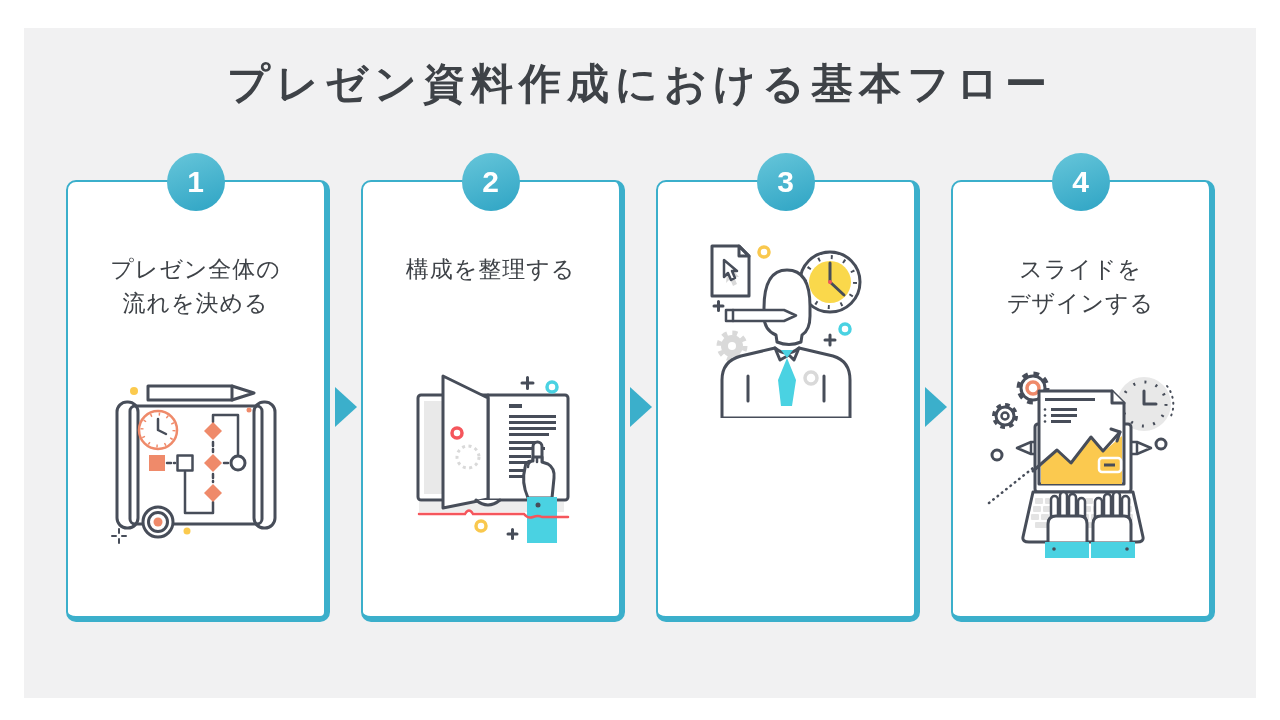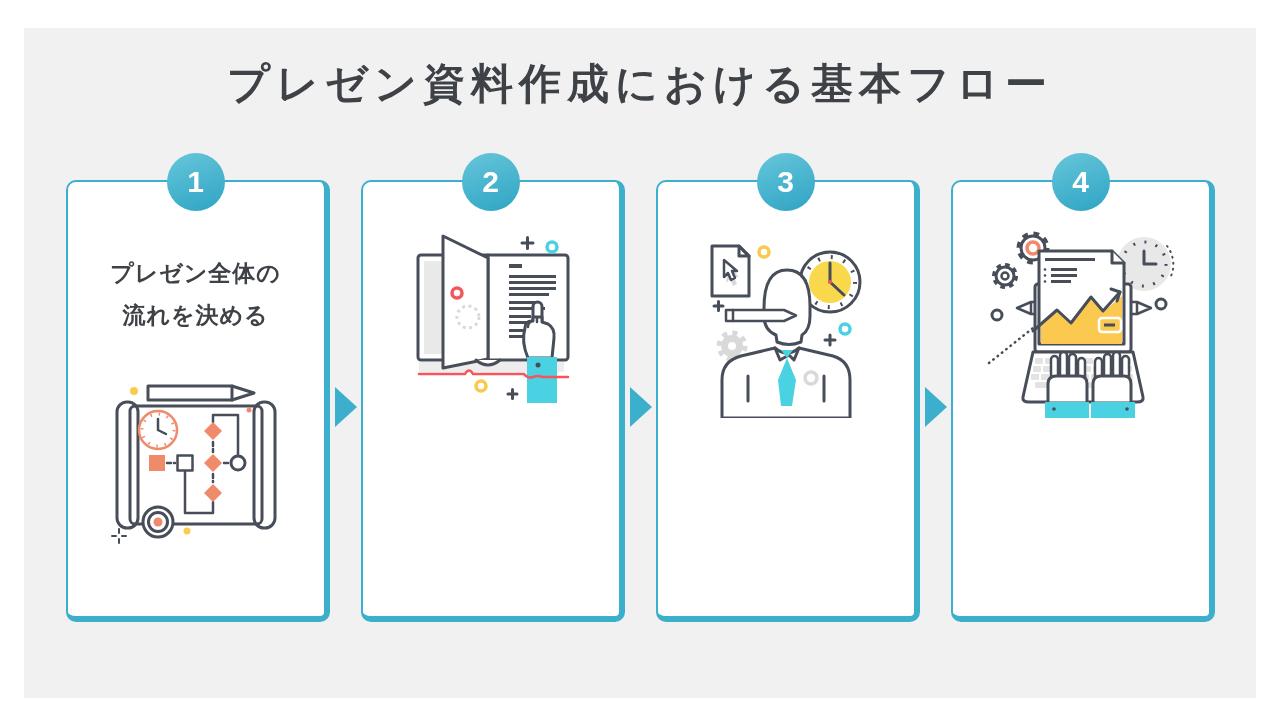--- a/index.html
+++ b/index.html
@@ -8,22 +8,22 @@
   .title{position:absolute;top:58px;left:0;width:100%;text-align:center;
     font-size:42px;font-weight:700;letter-spacing:6px;color:var(--text,#3e4247);line-height:52px;}
   .flow{position:absolute;top:180px;left:0;width:100%;display:flex;justify-content:center;align-items:flex-start;}
   .card{box-sizing:border-box;width:264px;height:442px;background:#ffffff;
     border:2px solid var(--accent,#3bafcb);border-right-width:6px;border-bottom-width:6px;
     border-radius:10px;position:relative;}
   .badge{position:absolute;top:-29px;left:50%;transform:translateX(-50%);
     width:58px;height:58px;border-radius:50%;
     background:linear-gradient(160deg,var(--badge_light,#67c6da) 0%,var(--badge_dark,#2ea4c4) 100%);
     color:#ffffff;font-size:30px;font-weight:700;display:flex;align-items:center;justify-content:center;}
-  .label{margin-top:70px;height:70px;text-align:center;font-size:23px;font-weight:700;
-    letter-spacing:1px;color:var(--text,#3e4247);line-height:42px;white-space:pre-line;}
+  .label{margin-top:70px;height:70px;text-align:center;font-size:23px;font-weight:400;
+    letter-spacing:1px;color:var(--text,#3e4247);line-height:34px;white-space:pre-line;}
   .illus{margin-top:36px;display:flex;justify-content:center;}
   .arrow{width:0;height:0;border-top:20px solid transparent;border-bottom:20px solid transparent;
     border-left:22px solid var(--accent,#3bafcb);margin:207px 4px 0 5px;}
   
   .ln{stroke:#474d59;stroke-width:3;fill:none;stroke-linecap:round;stroke-linejoin:round;}
   .fw{fill:#ffffff;}
   .sq{stroke-dasharray:4 3;}
 </style>
 </head>
 <body>
@@ -77,20 +77,21 @@
         <circle fill="#fbca4e" cx="91" cy="173" r="3.5"></circle>
         <path class="ln" style="stroke-width:2" d="M23,171 v4 M23,181 v4 M16,178 h4 M26,178 h4"></path>
       </svg>
     </div>
   </div>
 
   <div class="arrow"></div>
 
   <div class="card">
     <div class="badge">2</div>
+    <div class="label">構成を整理する</div>
     <div class="illus">
       <svg width="200" height="200" viewBox="0 0 200 200">
 
         <rect fill="#ededed" x="28" y="144" width="145" height="10"></rect>
 
         <rect class="ln fw" x="27" y="37" width="150" height="105" rx="3"></rect>
         <line class="ln" x1="97" y1="37" x2="97" y2="142"></line>
         <rect fill="#e9e9e9" x="33" y="43" width="58" height="93"></rect>
 
         <g fill="#474d59">
@@ -170,20 +171,22 @@
         <circle cx="159" cy="111" r="5" fill="none" stroke="#4ad2e2" stroke-width="3.5"></circle>
         <circle cx="125" cy="160" r="6" fill="none" stroke="#d9d9d9" stroke-width="3.5"></circle>
       </svg>
     </div>
   </div>
 
   <div class="arrow"></div>
 
   <div class="card">
     <div class="badge">4</div>
+    <div class="label">スライドを
+デザインする</div>
     <div class="illus">
       <svg width="200" height="200" viewBox="0 0 200 200">
 
         <path d="M8,145 L57,106" fill="none" stroke="#474d59" stroke-width="2.5" stroke-dasharray="0.5 5" stroke-linecap="round"></path>
         <circle class="ln" cx="16" cy="97" r="5"></circle>
         <circle class="ln" cx="180" cy="86" r="5"></circle>
 
         <circle cx="52" cy="30" r="14" fill="none" stroke="#474d59" stroke-width="5" stroke-dasharray="5.5 5.5"></circle>
         <circle class="ln fw" cx="52" cy="30" r="12"></circle>
         <circle cx="52" cy="30" r="6" fill="#fff" stroke="#ef8a6a" stroke-width="3.5"></circle>

